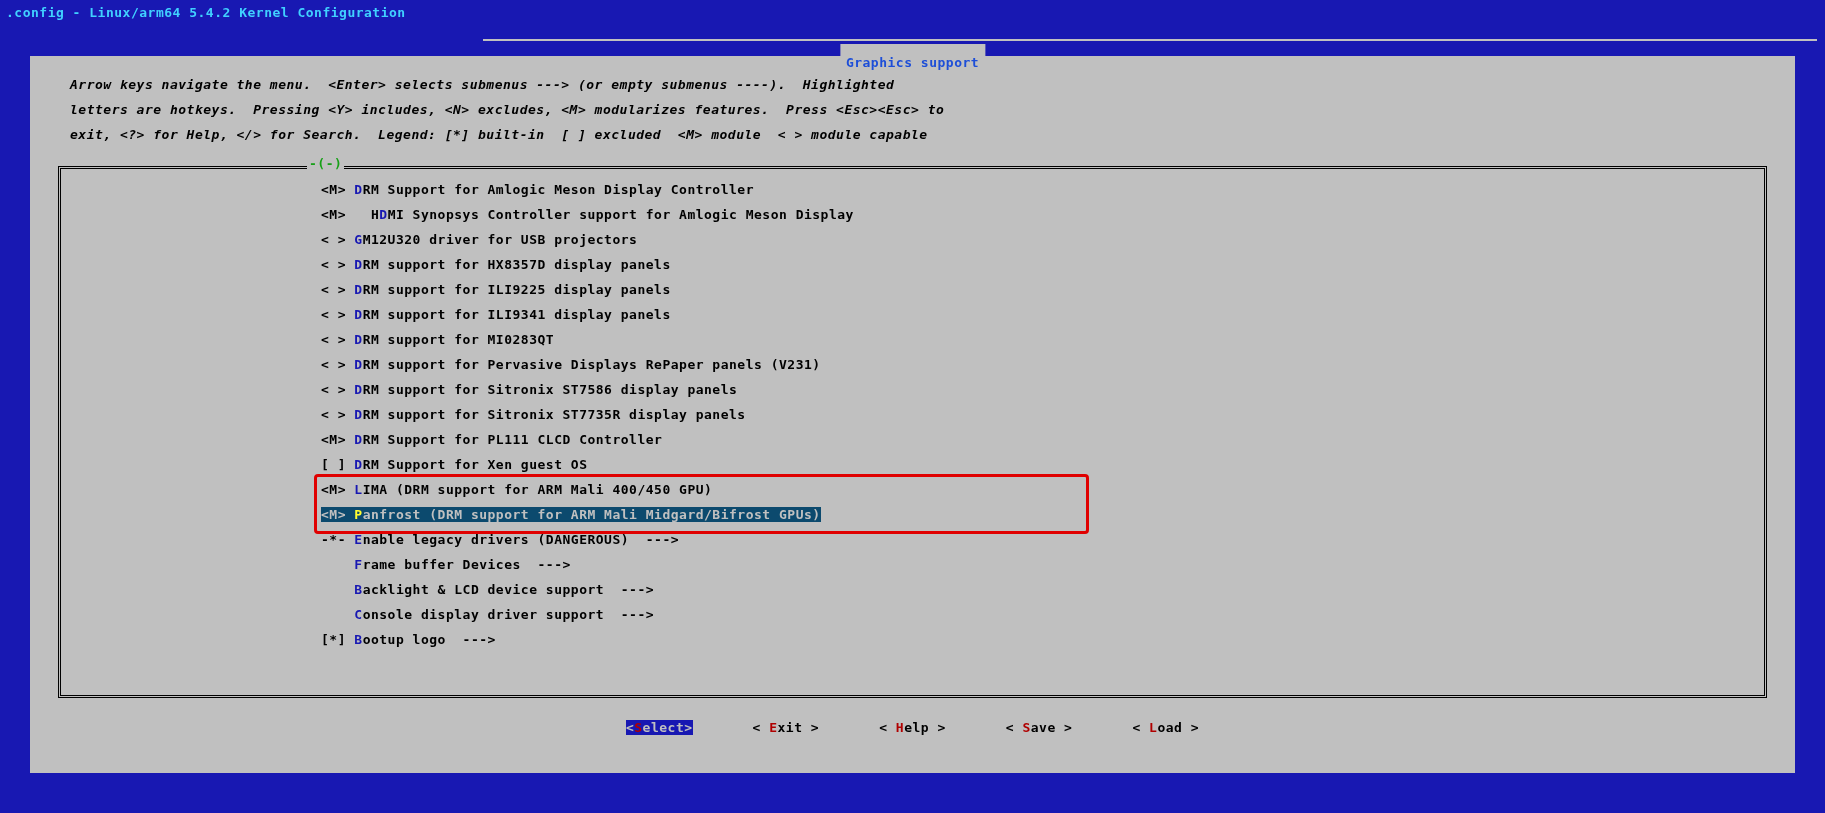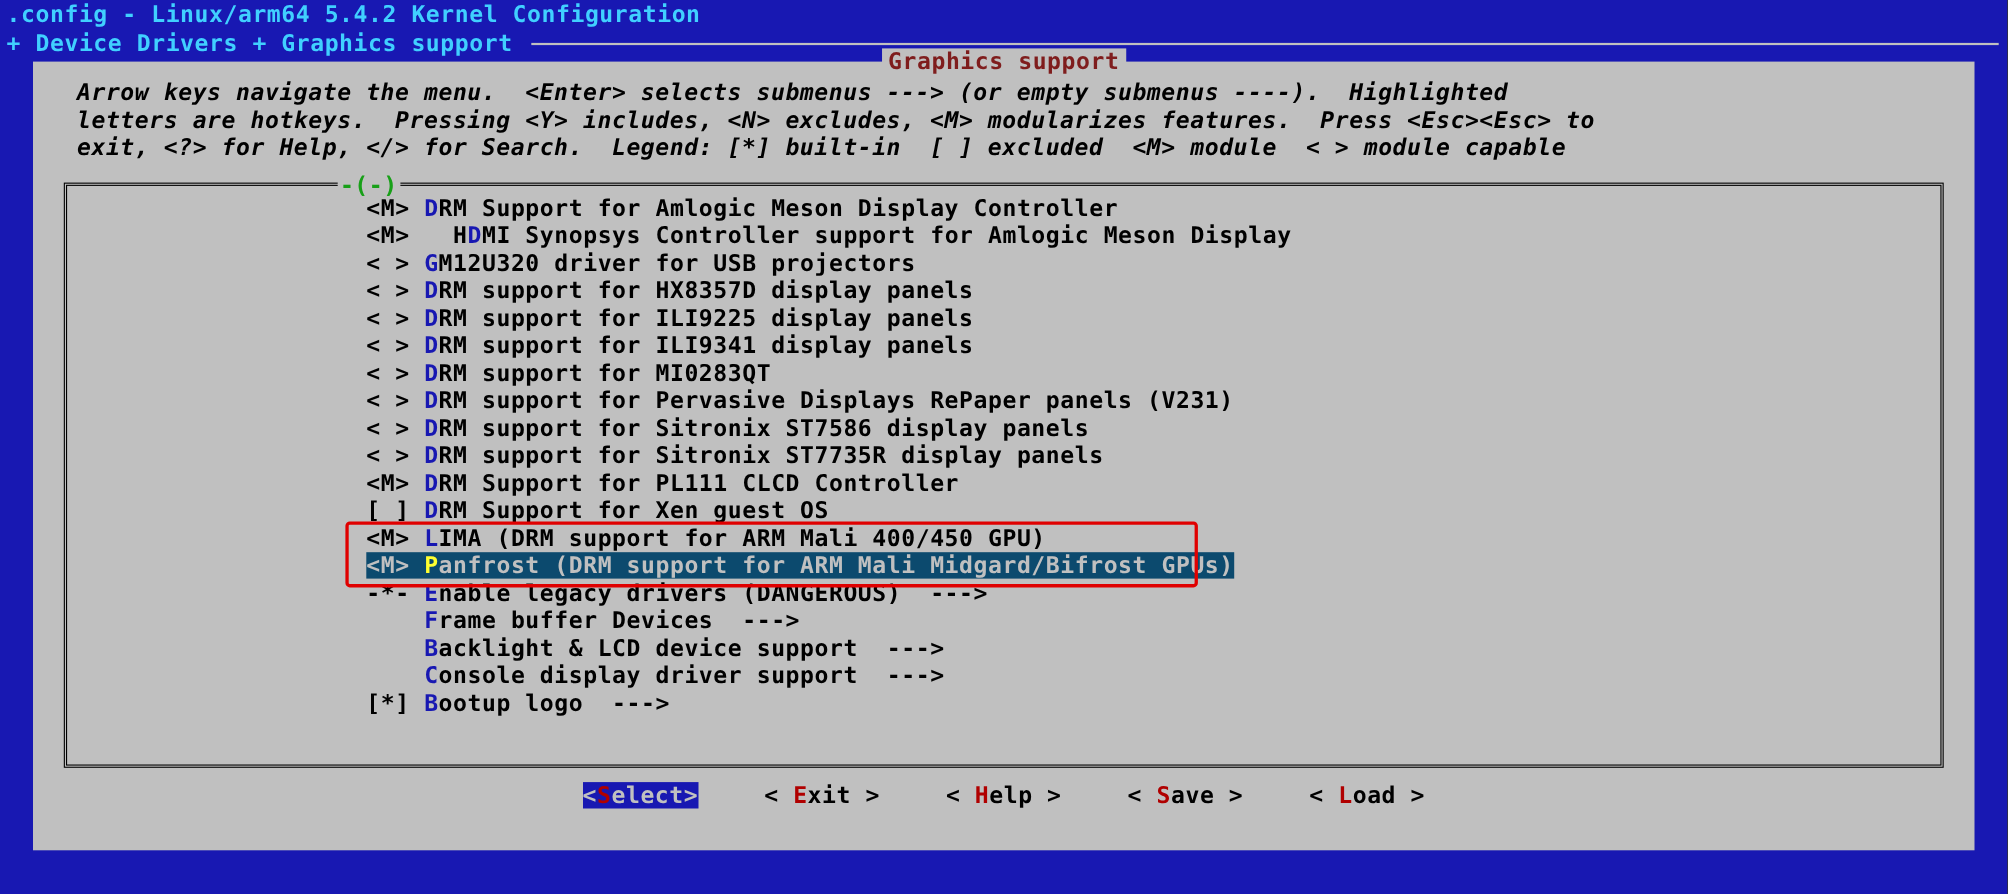--- a/index.html
+++ b/index.html
@@ -8,21 +8,21 @@
     width: 1825px;
     height: 813px;
     background: #000;
     overflow: hidden;
   }
   .screen {
     width: 1825px;
     height: 813px;
     background: #1818b2; 
     font-family: "DejaVu Sans Mono", "Liberation Mono", "Courier New", monospace;
-    font-size: 21px;
+    font-size: 13px;
     letter-spacing: 0.5px;
     font-weight: bold;
     color: #000;
     position: relative;
     box-sizing: border-box;
   }
   .title-line {
     color: #40d0ff;
     padding-left: 6px;
     height: 26px;
@@ -56,22 +56,22 @@
     bottom: 40px;
     background: #c0c0c0;
     box-sizing: border-box;
   }
   .box-title {
     position: absolute;
     top: -12px;
     left: 50%;
     transform: translateX(-50%);
     background: #c0c0c0;
-    color: #7f1d1d;
-    padding: 0 6px;
+    color: #1d4ed8;
+    padding: 11px 6px;
     white-space: pre;
   }
   
   .help-text {
     position: absolute;
     top: 16px;
     left: 40px;
     right: 40px;
     color: #000;
     white-space: pre;
@@ -93,21 +93,21 @@
     position: absolute;
     top: -13px;
     left: 246px;
     color: #18a018;
     background: #c0c0c0;
     padding: 0 2px;
     white-space: pre;
   }
   .menu-list {
     position: absolute;
-    top: 8px; left: 12px; right: 0;
+    top: 8px; left: 0; right: 0;
     white-space: pre;
     line-height: 25px;
     color: #000;
   }
   .menu-row {
     height: 25px;
     padding-left: 260px;
     position: relative;
   }
   .menu-row .hot { color: #1818b2; }
@@ -142,21 +142,20 @@
 </style>
 </head>
 <body>
 
 <div class="screen">
 
   <div class="title-line">.config - Linux/arm64 5.4.2 Kernel Configuration</div>
 
   <div class="breadcrumb-row">
     <span class="rule-segment" style="left:483px; right:8px;"></span>
-    <span class="breadcrumb-text">+ Device Drivers + Graphics support </span>
   </div>
 
   <div class="outer-box">
     <div class="box-title">Graphics support</div>
 
     <div class="help-text">Arrow keys navigate the menu.  &lt;Enter&gt; selects submenus ---&gt; (or empty submenus ----).  Highlighted
 letters are hotkeys.  Pressing &lt;Y&gt; includes, &lt;N&gt; excludes, &lt;M&gt; modularizes features.  Press &lt;Esc&gt;&lt;Esc&gt; to
 exit, &lt;?&gt; for Help, &lt;/&gt; for Search.  Legend: [*] built-in  [ ] excluded  &lt;M&gt; module  &lt; &gt; module capable</div>
 
     <div class="list-box">

